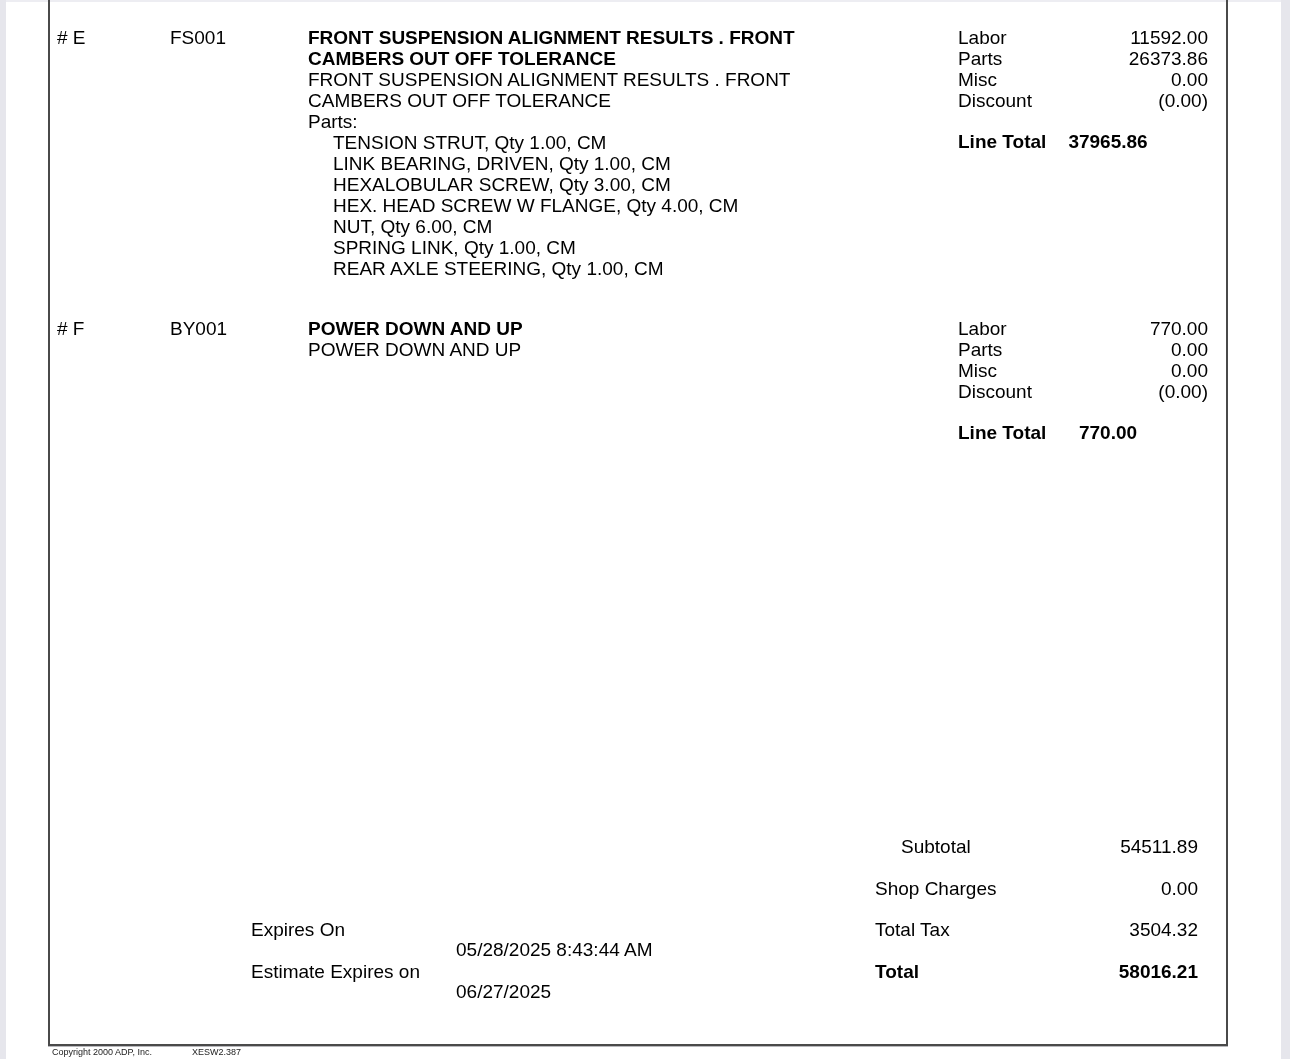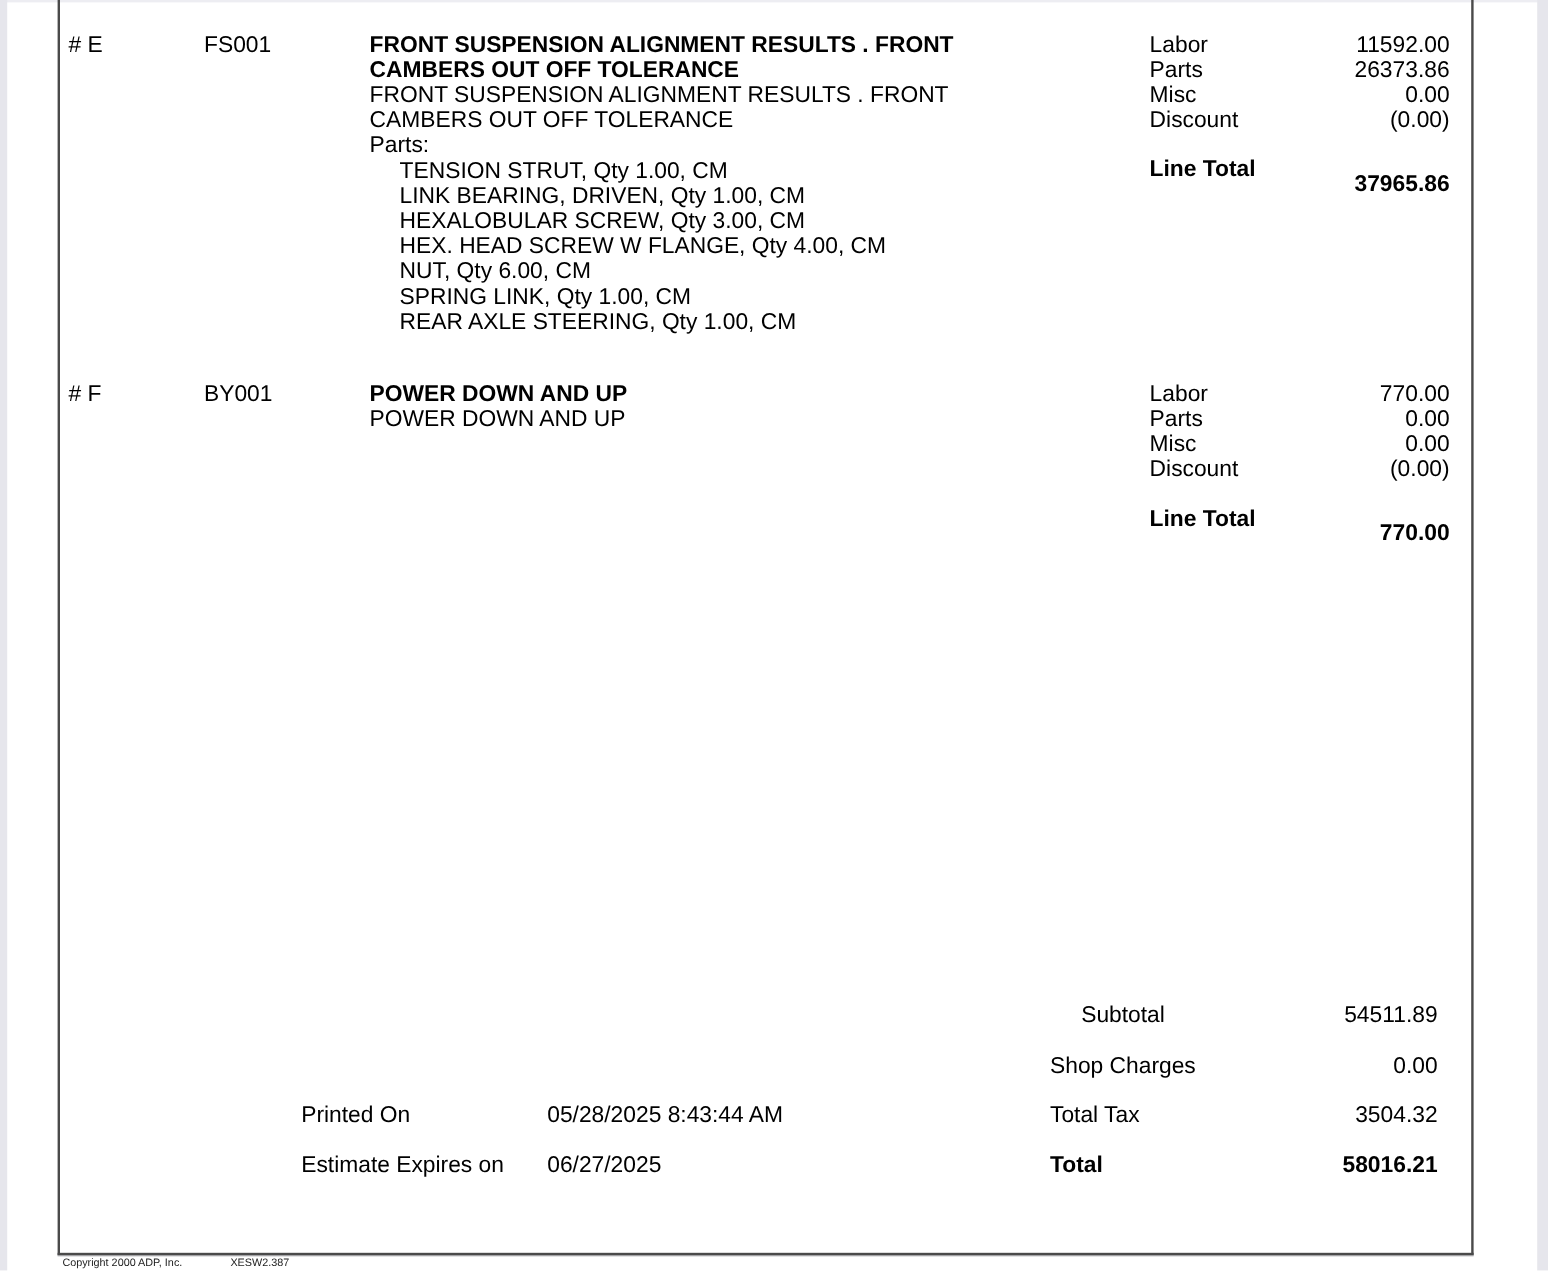--- a/index.html
+++ b/index.html
@@ -31,27 +31,27 @@
   .abs { position: absolute; }
   .bold { font-weight: bold; }
 
   .c-id     { left: 57px;  top: 0; }
   .c-op     { left: 170px; top: 0; }
   .c-desc   { left: 308px; top: 0; width: 580px; }
   .c-parts  { padding-left: 25px; }
   .c-flab   { left: 958px; top: 0; }
   .c-fval   { left: 1008px; top: 0; width: 200px; text-align: right; }
   .c-ltlab  { left: 958px;  top: 104px; font-weight: bold; }
-  .c-ltval  { left: 1008px; top: 116px; width: 200px; text-align: right; font-weight: bold; }
+  .c-ltval  { left: 1008px; top: 104px; width: 200px; text-align: center; font-weight: bold; }
 
   .t-label { left: 875px; }
   .t-value { left: 998px; width: 200px; text-align: right; }
 
   .p-label { left: 251px; }
-  .p-value { left: 456px; }
+  .p-value { left: 456px; margin-top: 20px; }
 
   .footer {
     position: absolute;
     top: 1047px;
     font-size: 9px;
     line-height: 10px;
     color: #1c1c1c;
   }
   .footer-copy { left: 52px; }
   .footer-ver  { left: 155px; margin-left: 37px; }
@@ -130,21 +130,21 @@
 
   <div class="abs t-label" style="top:878px;">Shop Charges</div>
   <div class="abs t-value" style="top:878px;">0.00</div>
 
   <div class="abs t-label" style="top:919px;">Total Tax</div>
   <div class="abs t-value" style="top:919px;">3504.32</div>
 
   <div class="abs t-label bold" style="top:961px;">Total</div>
   <div class="abs t-value bold" style="top:961px;">58016.21</div>
 
-  <div class="abs p-label" style="top:919px;">Printed On</div>
+  <div class="abs p-label" style="top:919px;">Expires On</div>
   <div class="abs p-value" style="top:919px;">05/28/2025 8:43:44 AM</div>
 
   <div class="abs p-label" style="top:961px;">Estimate Expires on</div>
   <div class="abs p-value" style="top:961px;">06/27/2025</div>
 
   <div class="footer footer-copy">Copyright 2000 ADP, Inc.</div>
   <div class="footer footer-ver">XESW2.387</div>
 
 </div>
 

